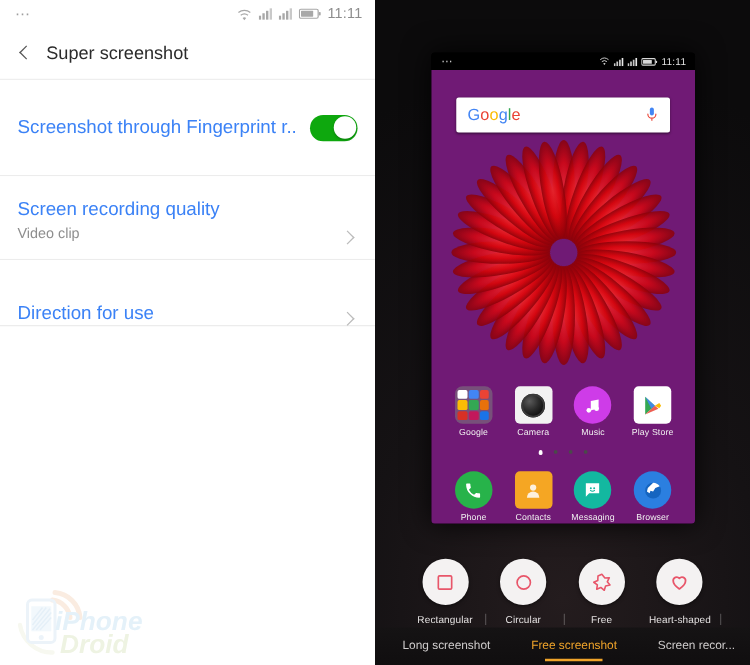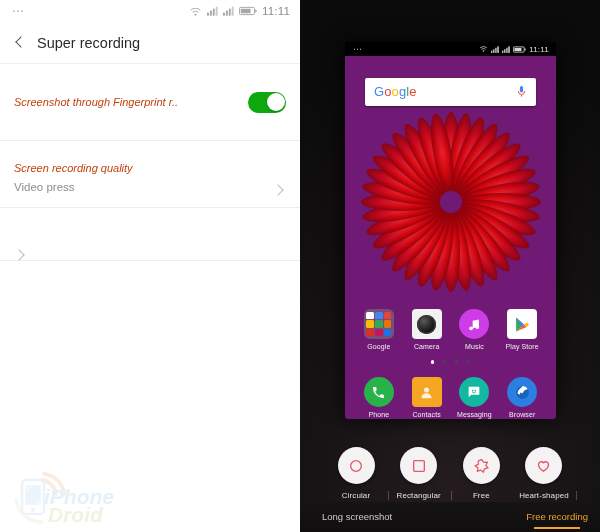--- a/index.html
+++ b/index.html
@@ -52,21 +52,21 @@
 
   .list-row {
     position:relative;
     display:flex; align-items:flex-end;
     padding:0 14px 0 14px;
     background:#fff;
     min-height:56px;
   }
   .divider { height:1px; background:#ececec; margin-left:0; }
   .row-text { flex:1 1 auto; padding-right:8px; }
-  .row-title { font-size:11px; color:#c2410c; line-height:18px;font-style:italic; }
+  .row-title { font-size:15px; color:#3b82f6; line-height:18px; }
   .row-sub { font-size:11.5px; color:#8e8e8e; line-height:15px; margin-top:3px; }
 
   .row-tall { min-height:76px; padding-top:13px; padding-bottom:13px; align-items:center; }
   .row-mid  { min-height:66px; padding-top:12px; padding-bottom:12px; }
   .row-short{ min-height:52px; }
 
   .toggle {
     flex:0 0 auto;
     width:38px; height:21px; border-radius:11px;
     background:#0EA80E; position:relative;
@@ -252,43 +252,46 @@
           <rect x="0.7" y="1.2" width="20" height="9.6" rx="1.6" fill="none" stroke="#a8a8a8" stroke-width="1.3"></rect>
           <rect x="2.4" y="2.9" width="13" height="6.2" rx="0.6" fill="#a8a8a8"></rect>
           <rect x="21.4" y="4.2" width="2" height="3.6" rx="0.8" fill="#a8a8a8"></rect>
         </svg>
         <span class="sb-time">11:11</span>
       </span>
     </div>
 
     <div class="title-bar">
       <span class="back-chevron"></span>
-      <span class="page-title">Super recording</span>
+      <span class="page-title">Super screenshot</span>
     </div>
 
     <div class="list-row row-tall">
       <div class="row-text">
         <div class="row-title">Screenshot through Fingerprint r..</div>
       </div>
       <div class="toggle">
         <span class="knob"></span>
       </div>
     </div>
     <div class="divider"></div>
 
     <div class="list-row row-mid">
       <div class="row-text">
         <div class="row-title">Screen recording quality</div>
-        <div class="row-sub">Video press</div>
+        <div class="row-sub">Video clip</div>
       </div>
       <span class="row-chevron"></span>
     </div>
     <div class="divider"></div>
 
     <div class="list-row row-short">
+      <div class="row-text">
+        <div class="row-title">Direction for use</div>
+      </div>
       <span class="row-chevron"></span>
     </div>
     <div class="divider"></div>
 
     <div class="settings-filler"></div>
 
     <svg class="watermark" viewBox="0 0 160 66">
       <g opacity="0.55">
         <path d="M36 14 a22 22 0 0 1 20 20" fill="none" stroke="#f6ddc9" stroke-width="4" stroke-linecap="round"></path>
         <path d="M34 20 a16 16 0 0 1 14 14" fill="none" stroke="#f6ddc9" stroke-width="4" stroke-linecap="round"></path>
@@ -494,33 +497,33 @@
           </div>
         </div>
 
       </div>
     </div>
 
     <div class="shapes">
       <div class="shape">
         <div class="shape-circle">
           <svg width="16" height="16" viewBox="0 0 24 24">
-              <circle cx="12" cy="12" r="8" fill="none" stroke="#E8566A" stroke-width="2"></circle>
+              <rect x="4" y="4" width="16" height="16" rx="1.5" fill="none" stroke="#E8566A" stroke-width="2"></rect>
             </svg>
         </div>
-        <div class="shape-label">Circular</div>
+        <div class="shape-label">Rectangular</div>
         <span class="shape-sep"></span>
       </div>
       <div class="shape">
         <div class="shape-circle">
           <svg width="16" height="16" viewBox="0 0 24 24">
-              <rect x="4" y="4" width="16" height="16" rx="1.5" fill="none" stroke="#E8566A" stroke-width="2"></rect>
+              <circle cx="12" cy="12" r="8" fill="none" stroke="#E8566A" stroke-width="2"></circle>
             </svg>
         </div>
-        <div class="shape-label">Rectangular</div>
+        <div class="shape-label">Circular</div>
         <span class="shape-sep"></span>
       </div>
       <div class="shape">
         <div class="shape-circle">
           <svg width="17" height="17" viewBox="0 0 24 24">
               <path d="M12 3.5l3.4 4.2 5-.4-2.3 4.6 3.1 3.6-5 1.1-1.5 4.9-3.9-3.2-4.6 2 .7-5-4.1-2.9 4.6-2 .2-5z" fill="none" stroke="#E8566A" stroke-width="1.8" stroke-linejoin="round"></path>
             </svg>
         </div>
         <div class="shape-label">Free</div>
       </div>
@@ -530,17 +533,18 @@
               <path d="M12 20s-7-4.6-7-9.2A4 4 0 0 1 12 8a4 4 0 0 1 7 2.8C19 15.4 12 20 12 20z" fill="none" stroke="#E8566A" stroke-width="2" stroke-linejoin="round"></path>
             </svg>
         </div>
         <div class="shape-label">Heart-shaped</div>
         <span class="shape-sep"></span>
       </div>
     </div>
 
     <div class="tabs">
       <div class="tab">Long screenshot</div>
-      <div class="tab active">Free recording</div>
+      <div class="tab active">Free screenshot</div>
+      <div class="tab">Screen recor...</div>
     </div>
 
   </div>
 </div>
 
 </body></html>

